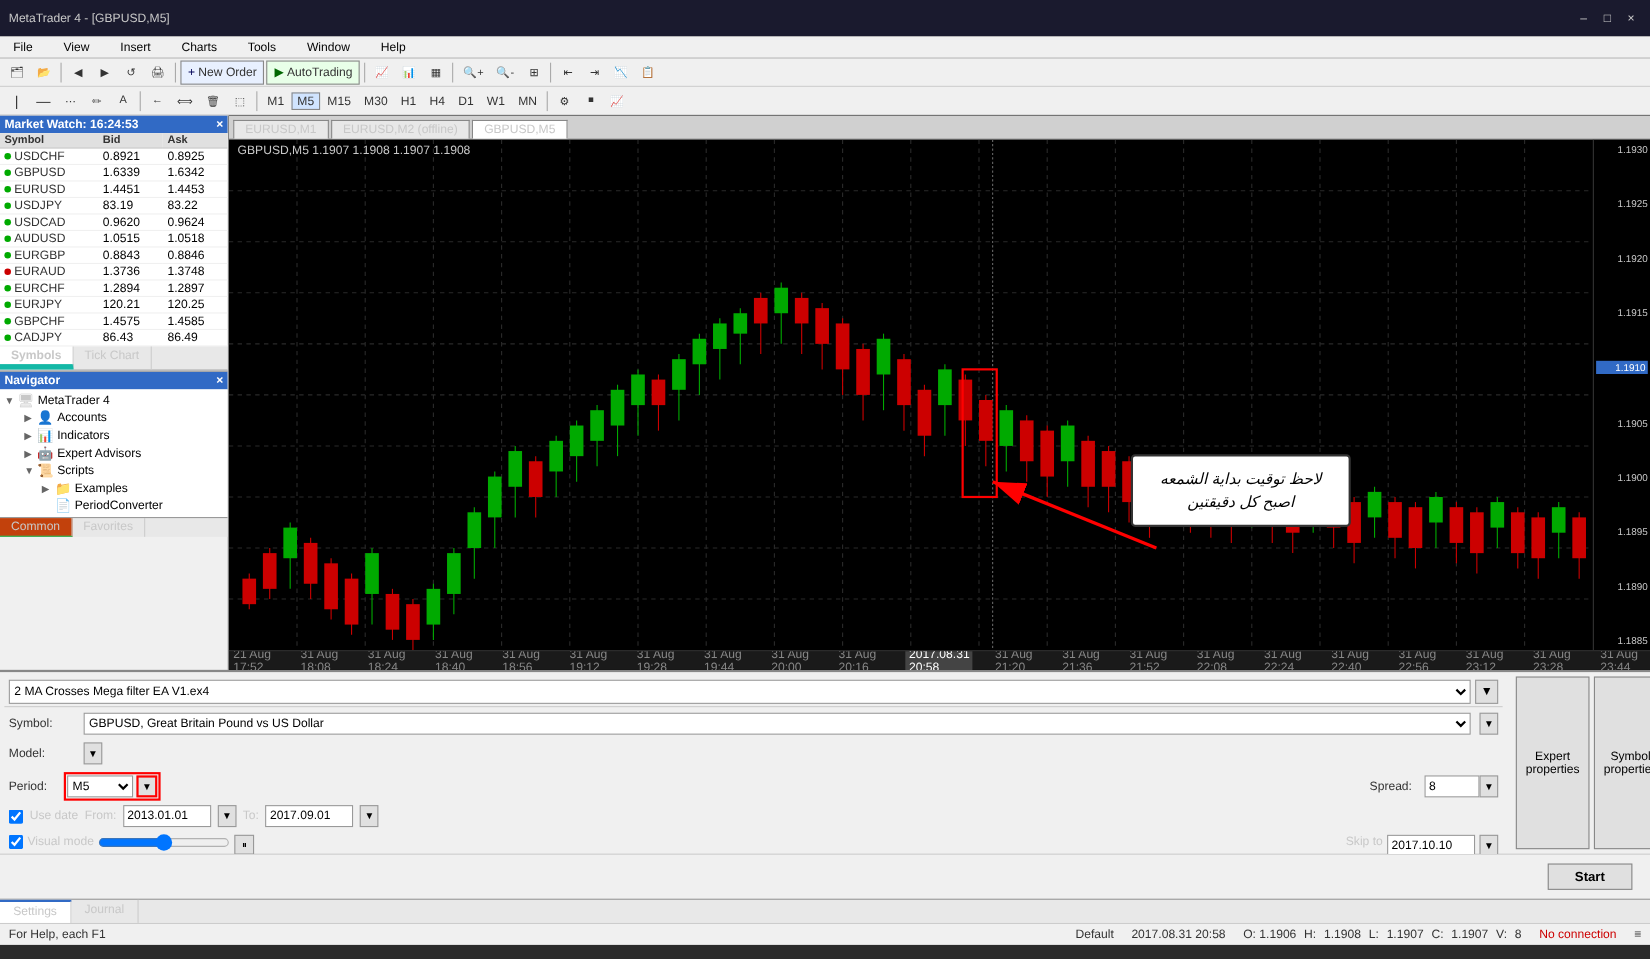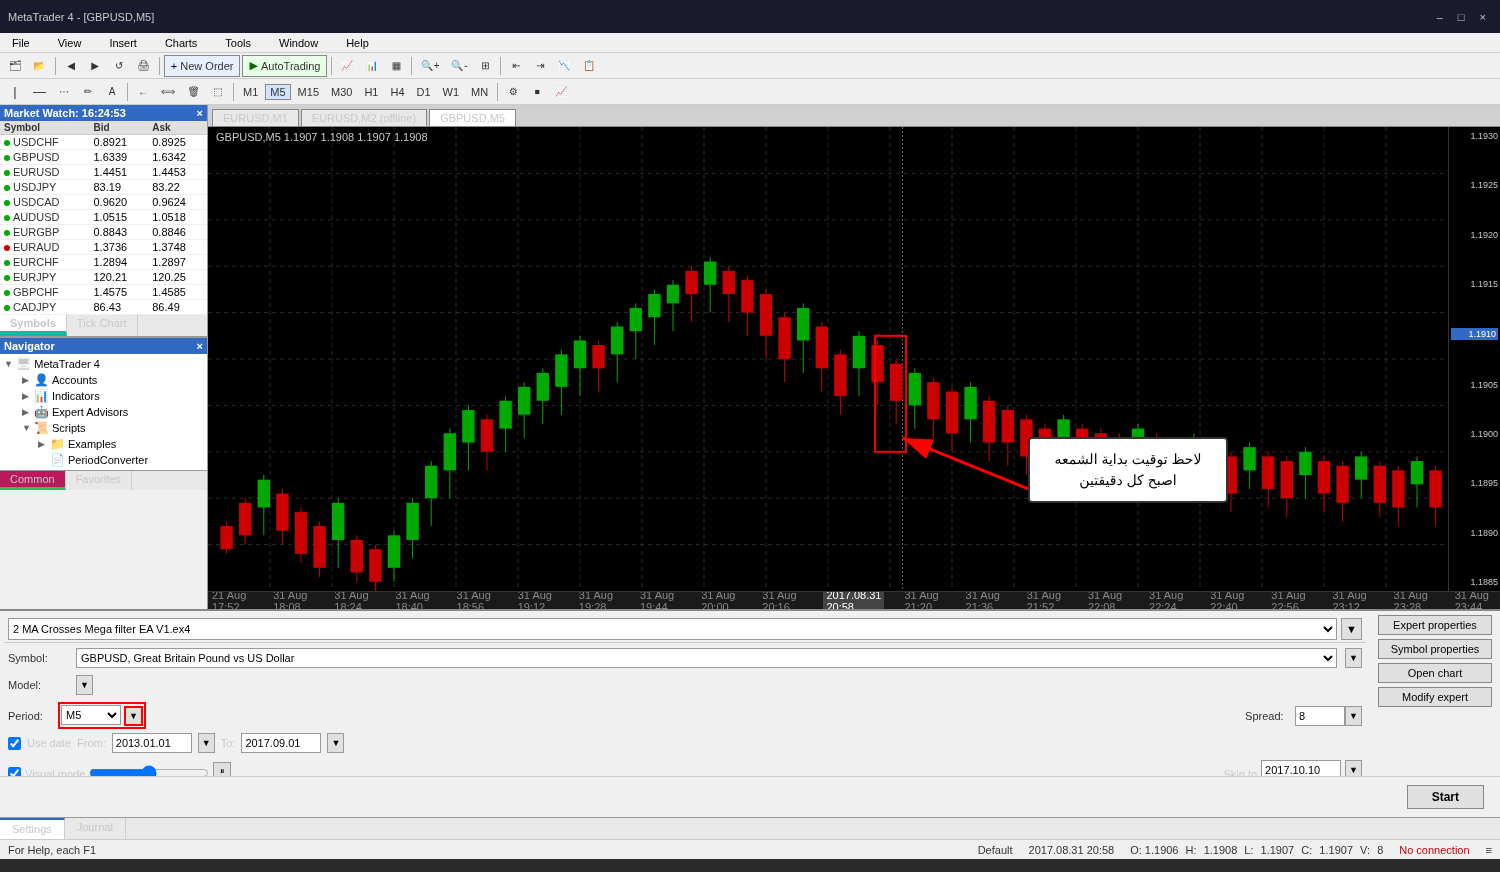--- a/index.html
+++ b/index.html
@@ -49,21 +49,21 @@
     .tree-item { display: flex; align-items: center; padding: 1px 2px; cursor: pointer; }
     .tree-expand { width: 12px; font-size: 9px; color: #666; cursor: pointer; }
     .tree-icon { margin-right: 3px; font-size: 12px; }
     .tree-label { font-size: 11px; color: #000; }
     .tree-child { padding-left: 20px; }
     .tree-grandchild { padding-left: 36px; }
     
     
     #nav-tabs { display: flex; background: #e8e8e8; border-top: 1px solid #999; }
     #nav-tabs .tab { padding: 2px 10px; font-size: 11px; cursor: pointer; border-right: 1px solid #ccc; }
-    #nav-tabs .tab.active { background: #be185d; border-bottom: 3px solid #22c55e; }
+    #nav-tabs .tab.active { background: #c2410c; border-bottom: 1px solid #22c55e; }
     
     
     #chart-area { flex: 1; display: flex; flex-direction: column; background: #000; overflow: hidden; }
     
     
     #chart-tabs { background: #d0d0d0; display: flex; align-items: flex-end; height: 22px; padding: 0 4px; border-bottom: 1px solid #888; }
     #chart-tabs .chart-tab { padding: 2px 10px; font-size: 11px; cursor: pointer; border: 1px solid #888; border-bottom: none; background: #e8e8e8; margin-right: 2px; }
     #chart-tabs .chart-tab.active { background: #fff; }
     
     
@@ -82,41 +82,41 @@
     
     
     #time-scale { height: 18px; background: #1a1a1a; color: #888; font-size: 8px; display: flex; align-items: center; padding: 0 4px; overflow: hidden; border-top: 1px solid #333; }
     
     
     #bottom-panel { height: 230px; background: #f0f0f0; border-top: 2px solid #888; display: flex; flex-direction: column; }
     .ea-row { display: flex; align-items: center; padding: 2px 4px; gap: 8px; margin-bottom: 3px; }
     .ea-label { color: #333; min-width: 60px; font-size: 11px; }
     
     
-    #ea-right-btns { display: flex; flex-direction: column; gap: 4px; padding: 4px 8px; width: 130px; flex-shrink: 0; }
+    #ea-right-btns { display: flex; flex-direction: row; gap: 4px; padding: 4px 8px; width: 130px; flex-shrink: 0; }
     #ea-right-btns button { background: #e0e0e0; border: 1px solid #888; padding: 3px 8px; cursor: pointer; font-size: 11px; text-align: center; }
     
     
     #ea-main { display: flex; }
     #ea-form { flex: 1; padding: 4px; }
     
     
     #bottom-tabs { display: flex; background: #e8e8e8; border-top: 1px solid #999; height: 22px; }
     #bottom-tabs .tab { padding: 3px 12px; font-size: 11px; cursor: pointer; border-right: 1px solid #ccc; }
     #bottom-tabs .tab.active { background: #fff; border-top: 2px solid #316ac5; }
     
     
     #status-bar { background: #f0f0f0; border-top: 1px solid #ccc; height: 20px; display: flex; align-items: center; padding: 0 8px; gap: 16px; font-size: 11px; color: #333; }
     
     
     .period-btn { background: #f0f0f0; border: 1px solid transparent; padding: 1px 4px; cursor: pointer; font-size: 11px; color: #333; min-width: 20px; text-align: center; }
     .period-btn.active { background: #d0e4ff; border-color: #888; }
     
     
-    .vm-row { display: flex; align-items: flex-end; gap: 4px; padding: 2px 4px; }
+    .vm-row { display: flex; align-items: flex-start; gap: 4px; padding: 2px 4px; }
     .vm-row input[type=checkbox] { cursor: pointer; }
     .vm-slider { flex: 1; height: 14px; max-width: 120px; }
     
     
     #start-btn { background: #e0e0e0; border: 1px solid #888; padding: 4px 20px; cursor: pointer; font-size: 12px; font-weight: bold; margin: 4px 8px; align-self: flex-end; }
     
     
     #ea-top { display: flex; align-items: center; gap: 4px; padding: 3px 4px 2px; border-bottom: 1px solid #ccc; }
     #ea-top select { flex: 1; height: 22px; border: 1px solid #999; background: #fff; font-size: 11px; }
 
@@ -624,21 +624,21 @@
 
           <line x1="68%" y1="80%" x2="56%" y2="67%" stroke="red" stroke-width="3" marker-end="url(#arrowhead)"></line>
           <defs>
             <marker id="arrowhead" markerWidth="10" markerHeight="7" refX="10" refY="3.5" orient="auto">
               <polygon points="0 0, 10 3.5, 0 7" fill="red"></polygon>
             </marker>
           </defs>
 
         </svg>
 
-        <div class="annotation-box" style="right:220px;bottom:88px;width:200px;">
+        <div class="annotation-box" style="right:220px;bottom:112px;width:200px;font-style:italic;">
           <div style="font-size:14px;">لاحظ توقيت بداية الشمعه</div>
           <div style="font-size:14px;">اصبح كل دقيقتين</div>
         </div>
 
       </div>
 
       <div id="price-scale">
         <span class="price-label">1.1930</span>
         <span class="price-label">1.1925</span>
         <span class="price-label">1.1920</span>

